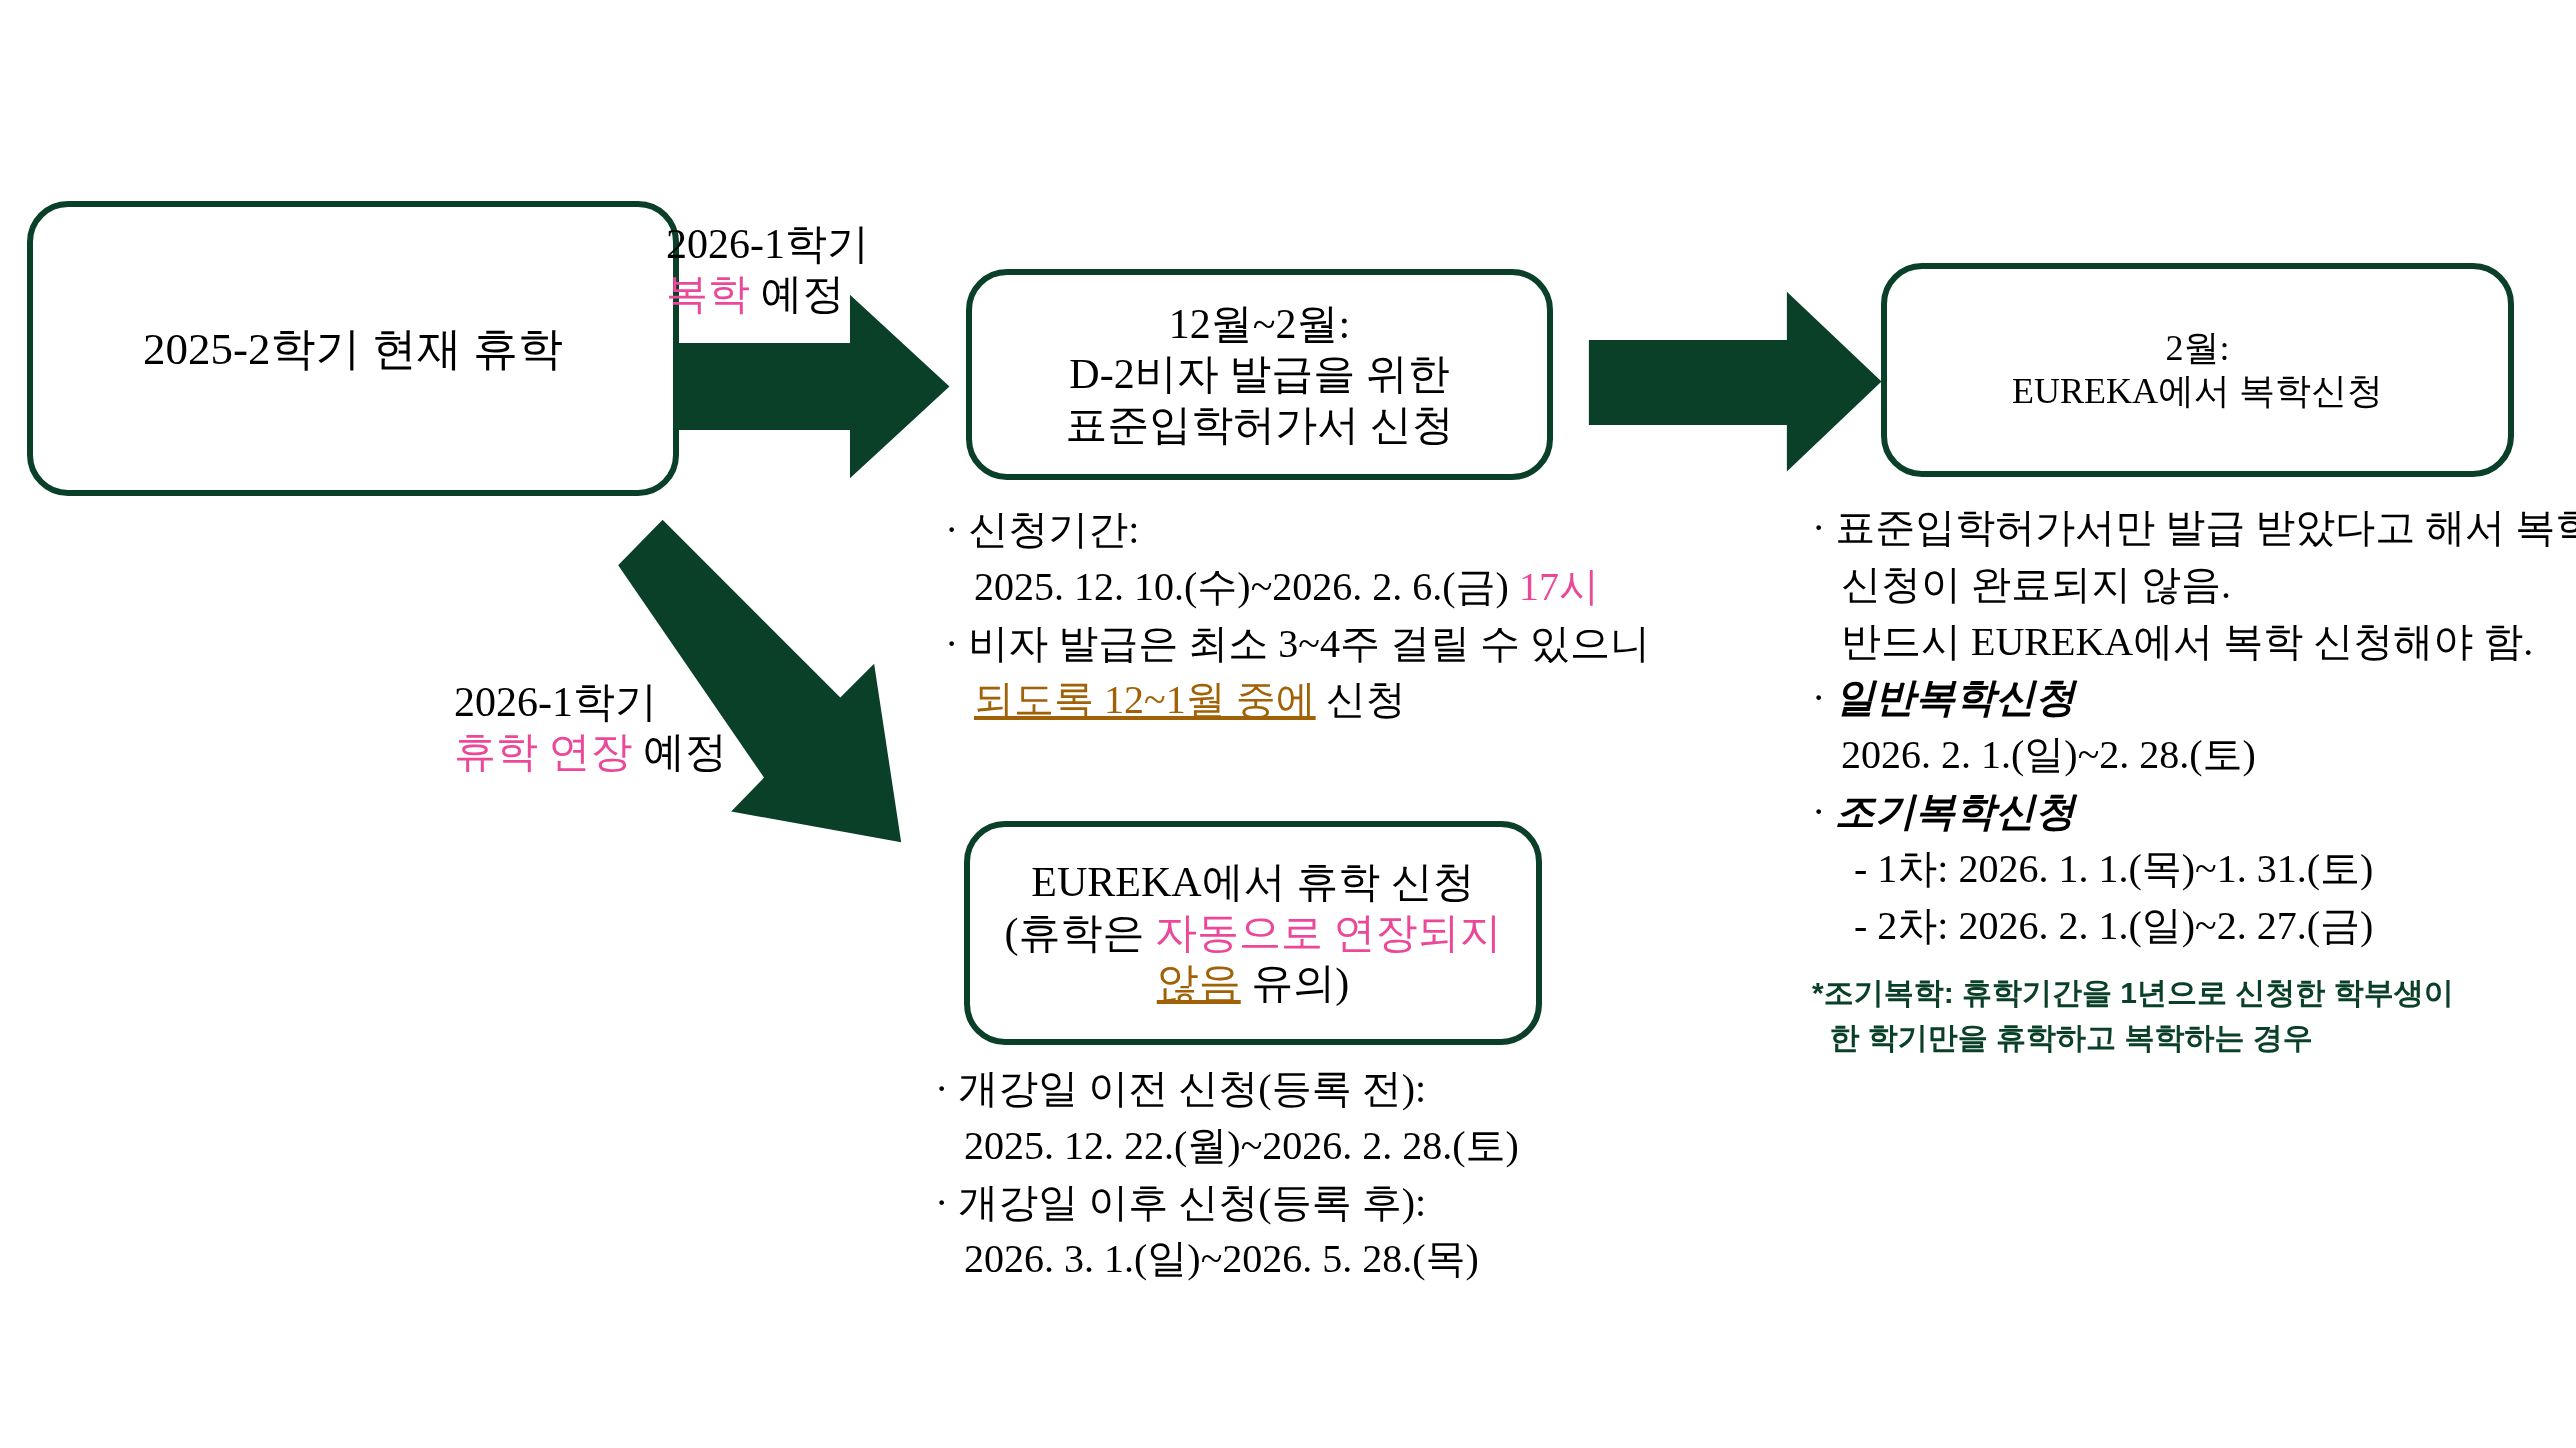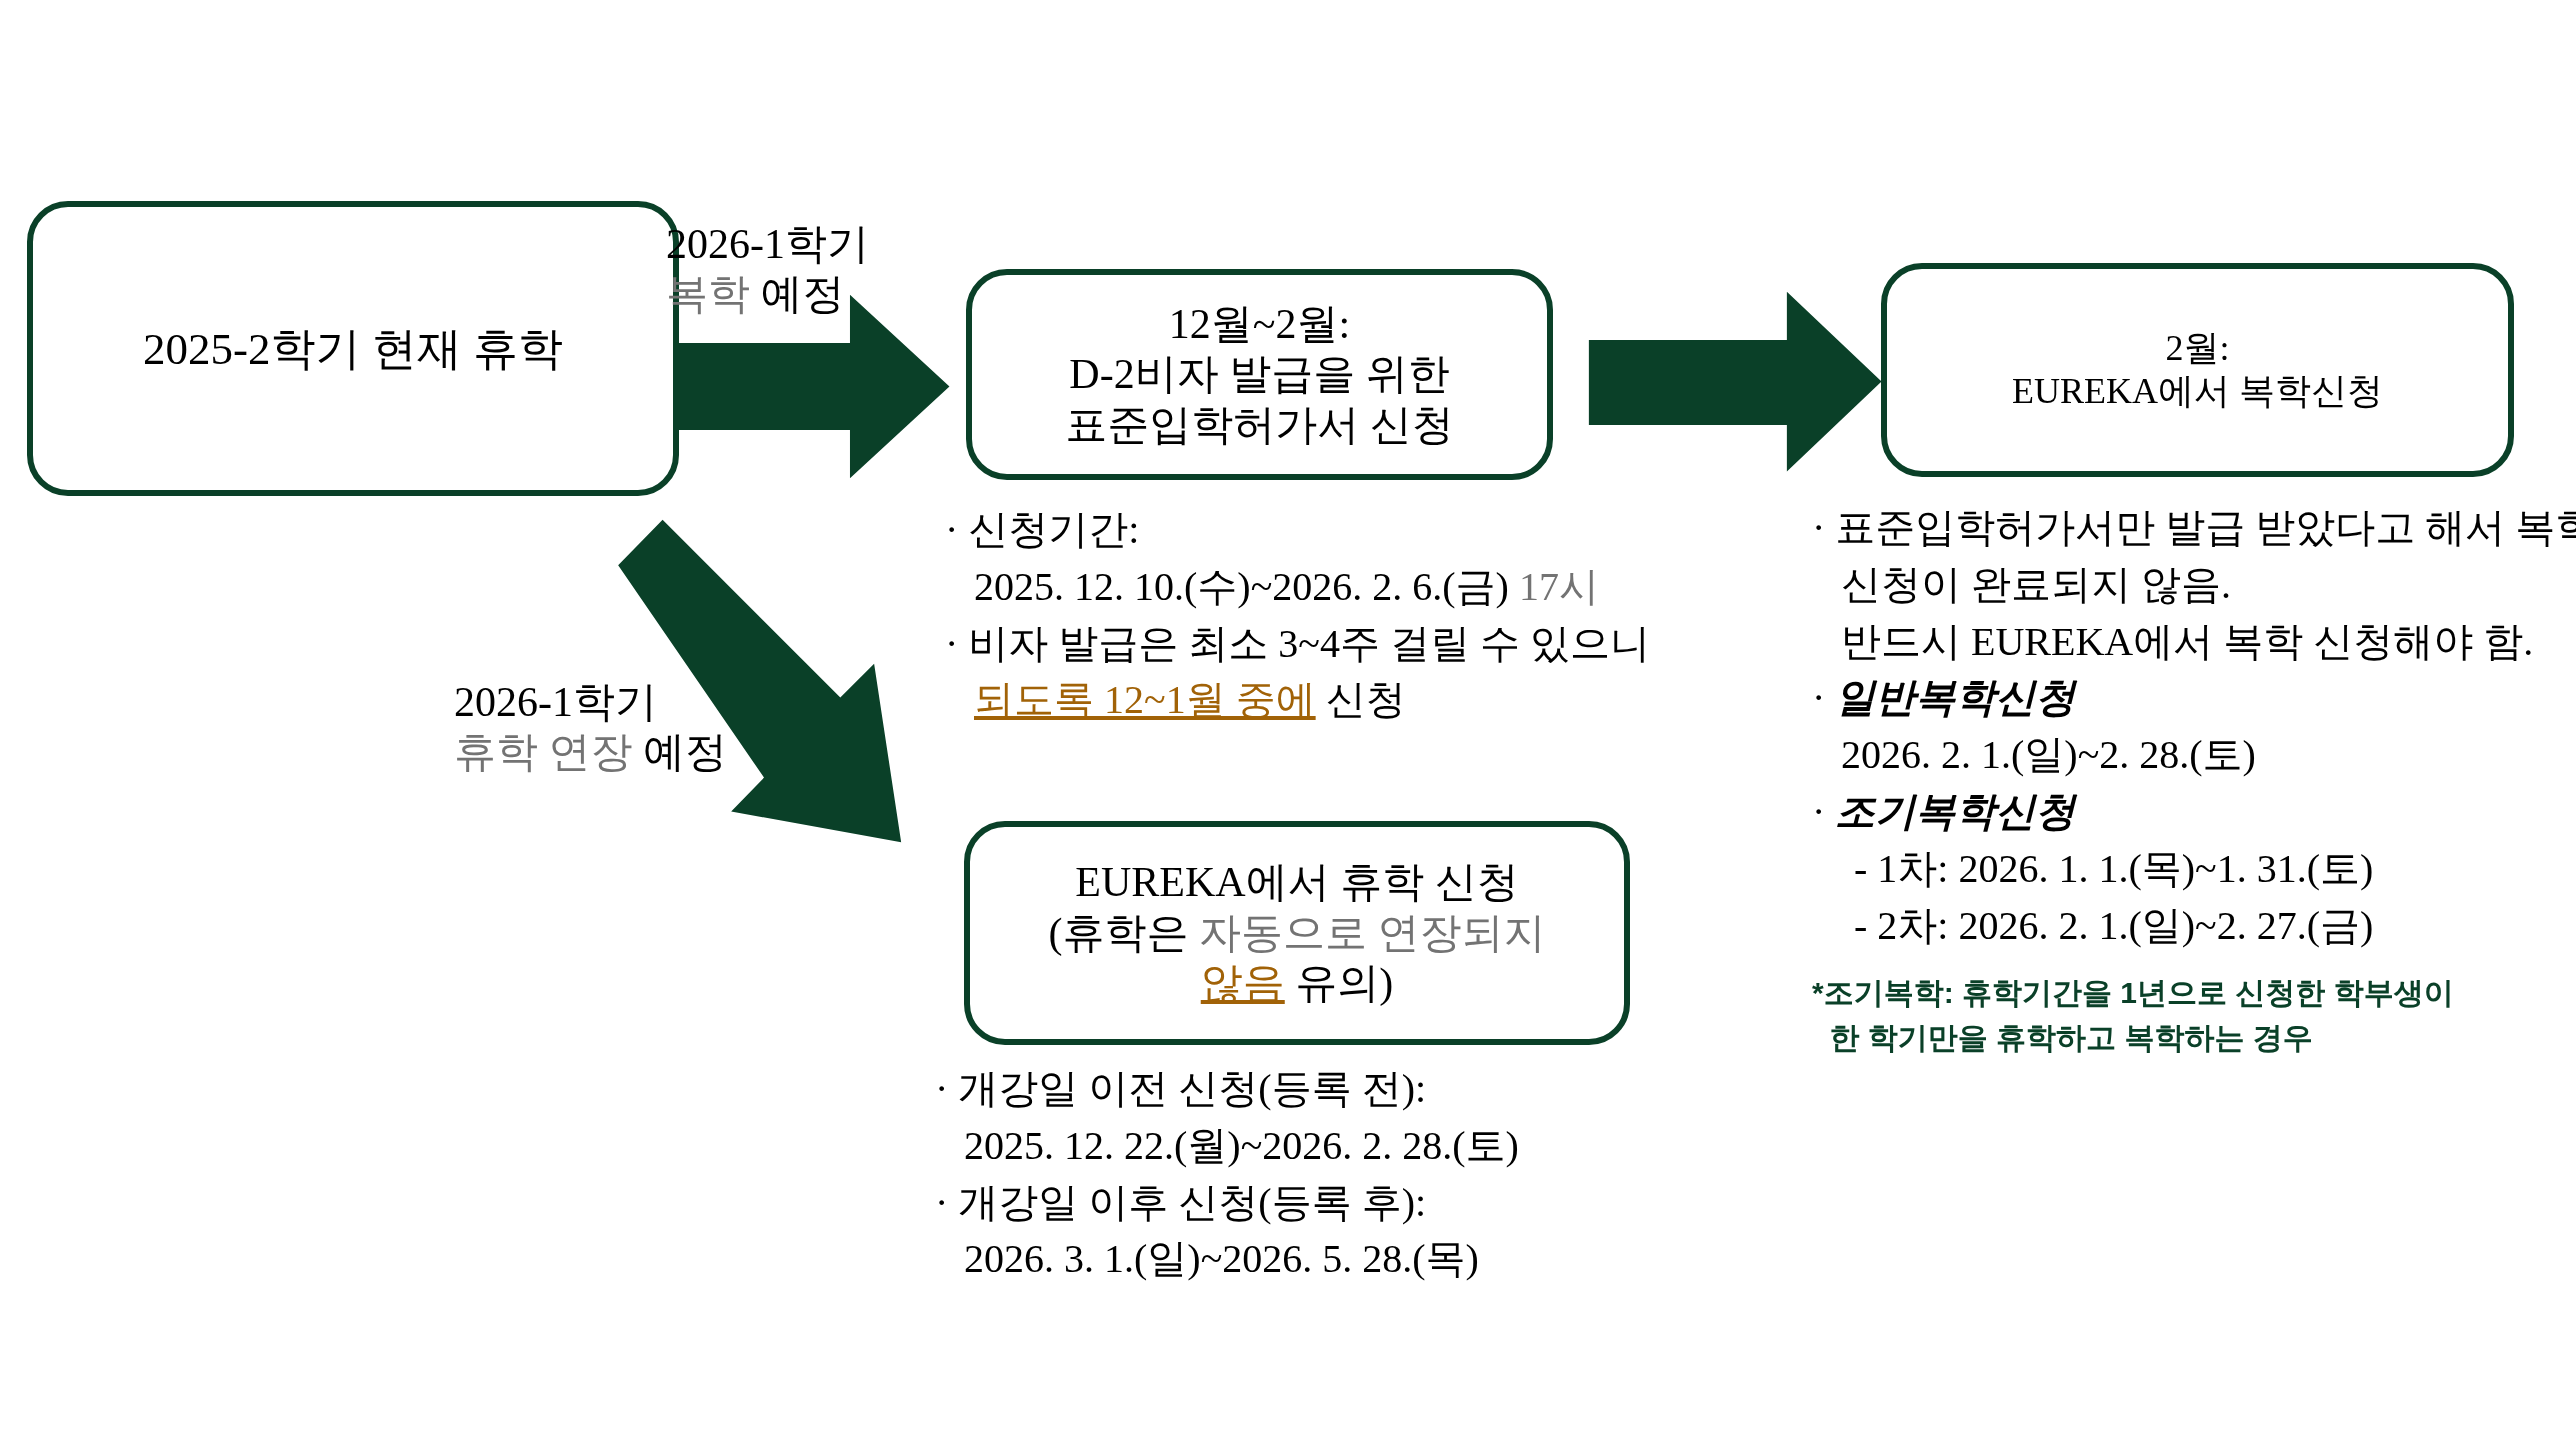--- a/index.html
+++ b/index.html
@@ -37,34 +37,34 @@
 
   #box-current   { left: 27px;   top: 201px;  width: 652px;  height: 295px; }
   #box-current .inner { font-size: 45px; }
 
   #box-visa      { left: 966px; top: 269px;  width: 587px;  height: 211px; }
   #box-visa .inner { font-size: 42px; }
 
   #box-eureka-return { left: 1881px; top: 263px; width: 633px; height: 214px; }
   #box-eureka-return .inner { font-size: 36px; }
 
-  #box-eureka-leave  { left: 964px;  top: 821px;  width: 666px; height: 224px; }
+  #box-eureka-leave  { left: 964px;  top: 821px;  width: 578px; height: 224px; }
   #box-eureka-leave .inner { font-size: 42px; }
 
   .arrow-label {
     position: absolute;
     font-size: 42px;
     line-height: 1.18;
     color: #000000;
     white-space: nowrap;
   }
   #label-return { left: 666px; top: 220px; }
   #label-extend { left: 454px; top: 678px; }
 
-  .red { color: #737373; }
+  .red { color: #ec4899; }
   .red-u { color: #a16207; text-decoration: underline; text-decoration-thickness: 3.9px; text-underline-offset: 2.9px; }
 
   .bullets {
     position: absolute;
     font-size: 40px;
     line-height: 1.42;
     color: #000000;
     white-space: nowrap;
   }
   #bullets-visa   { left: 945px;  top: 502px; }

